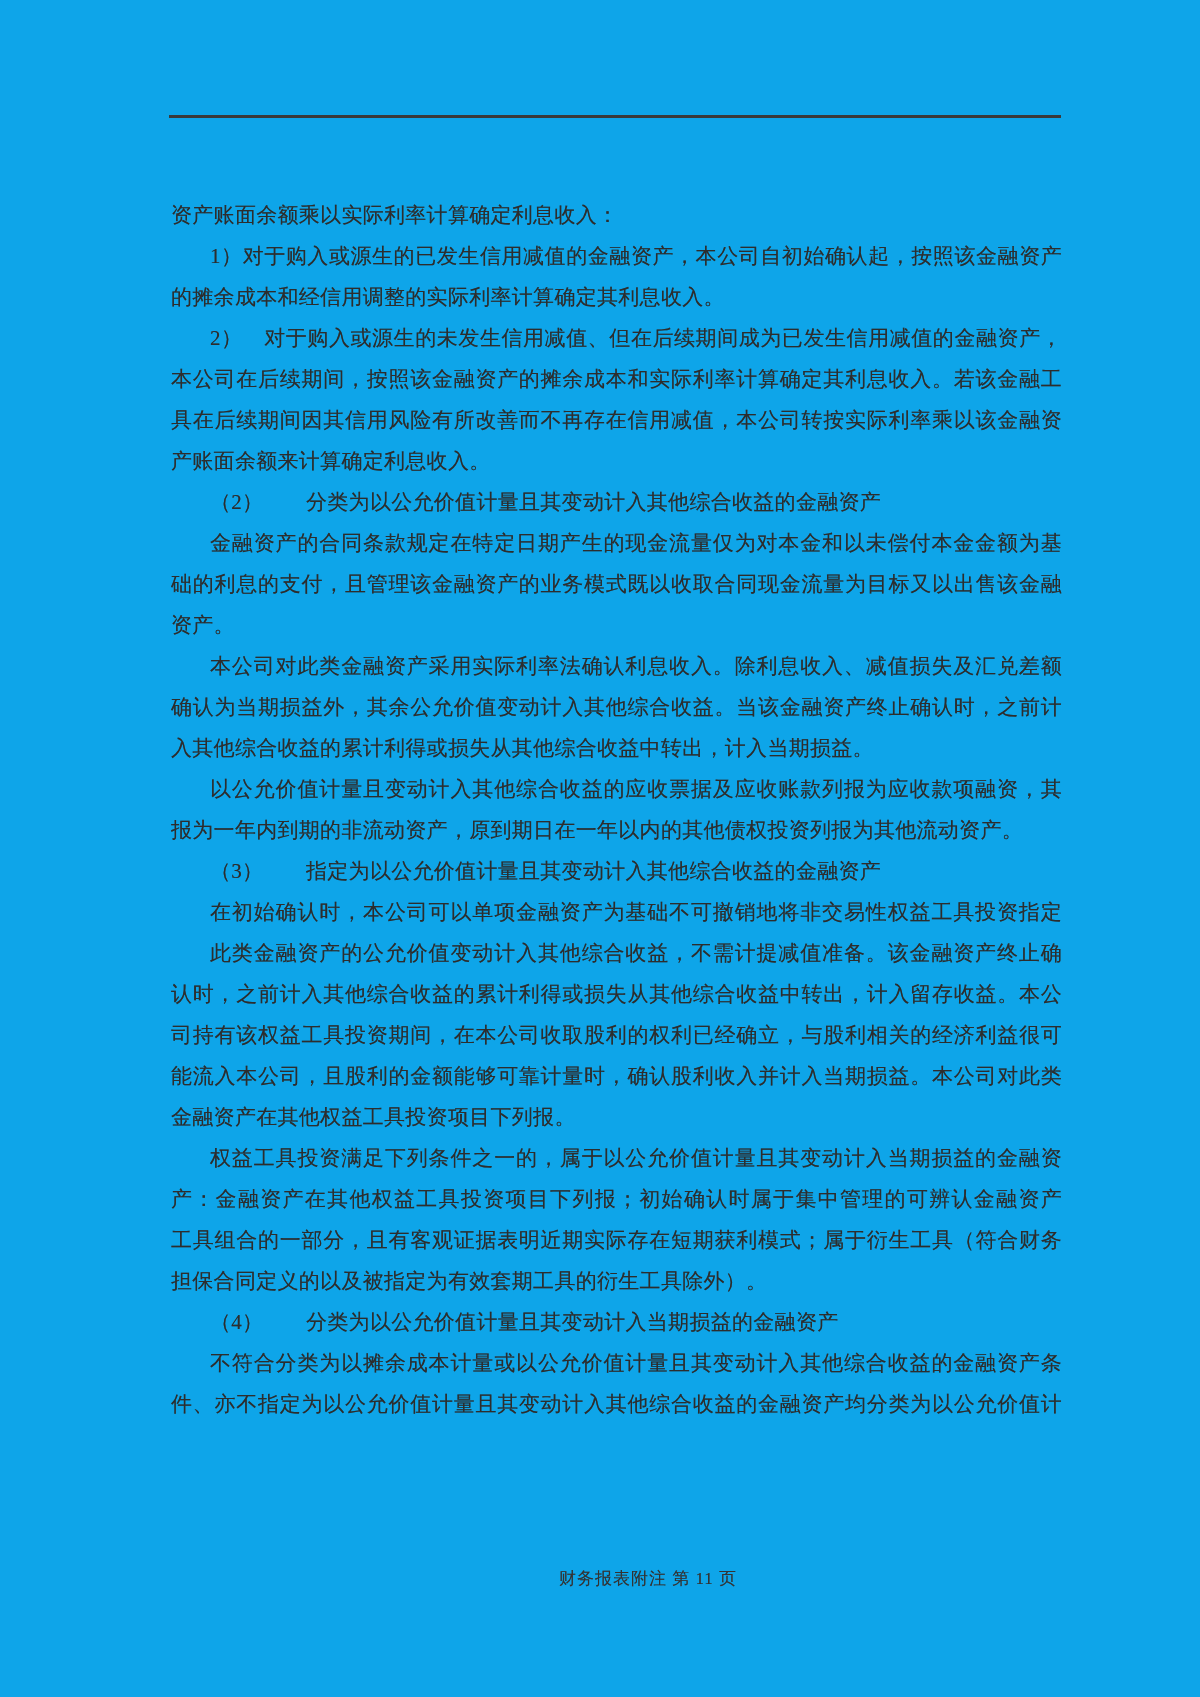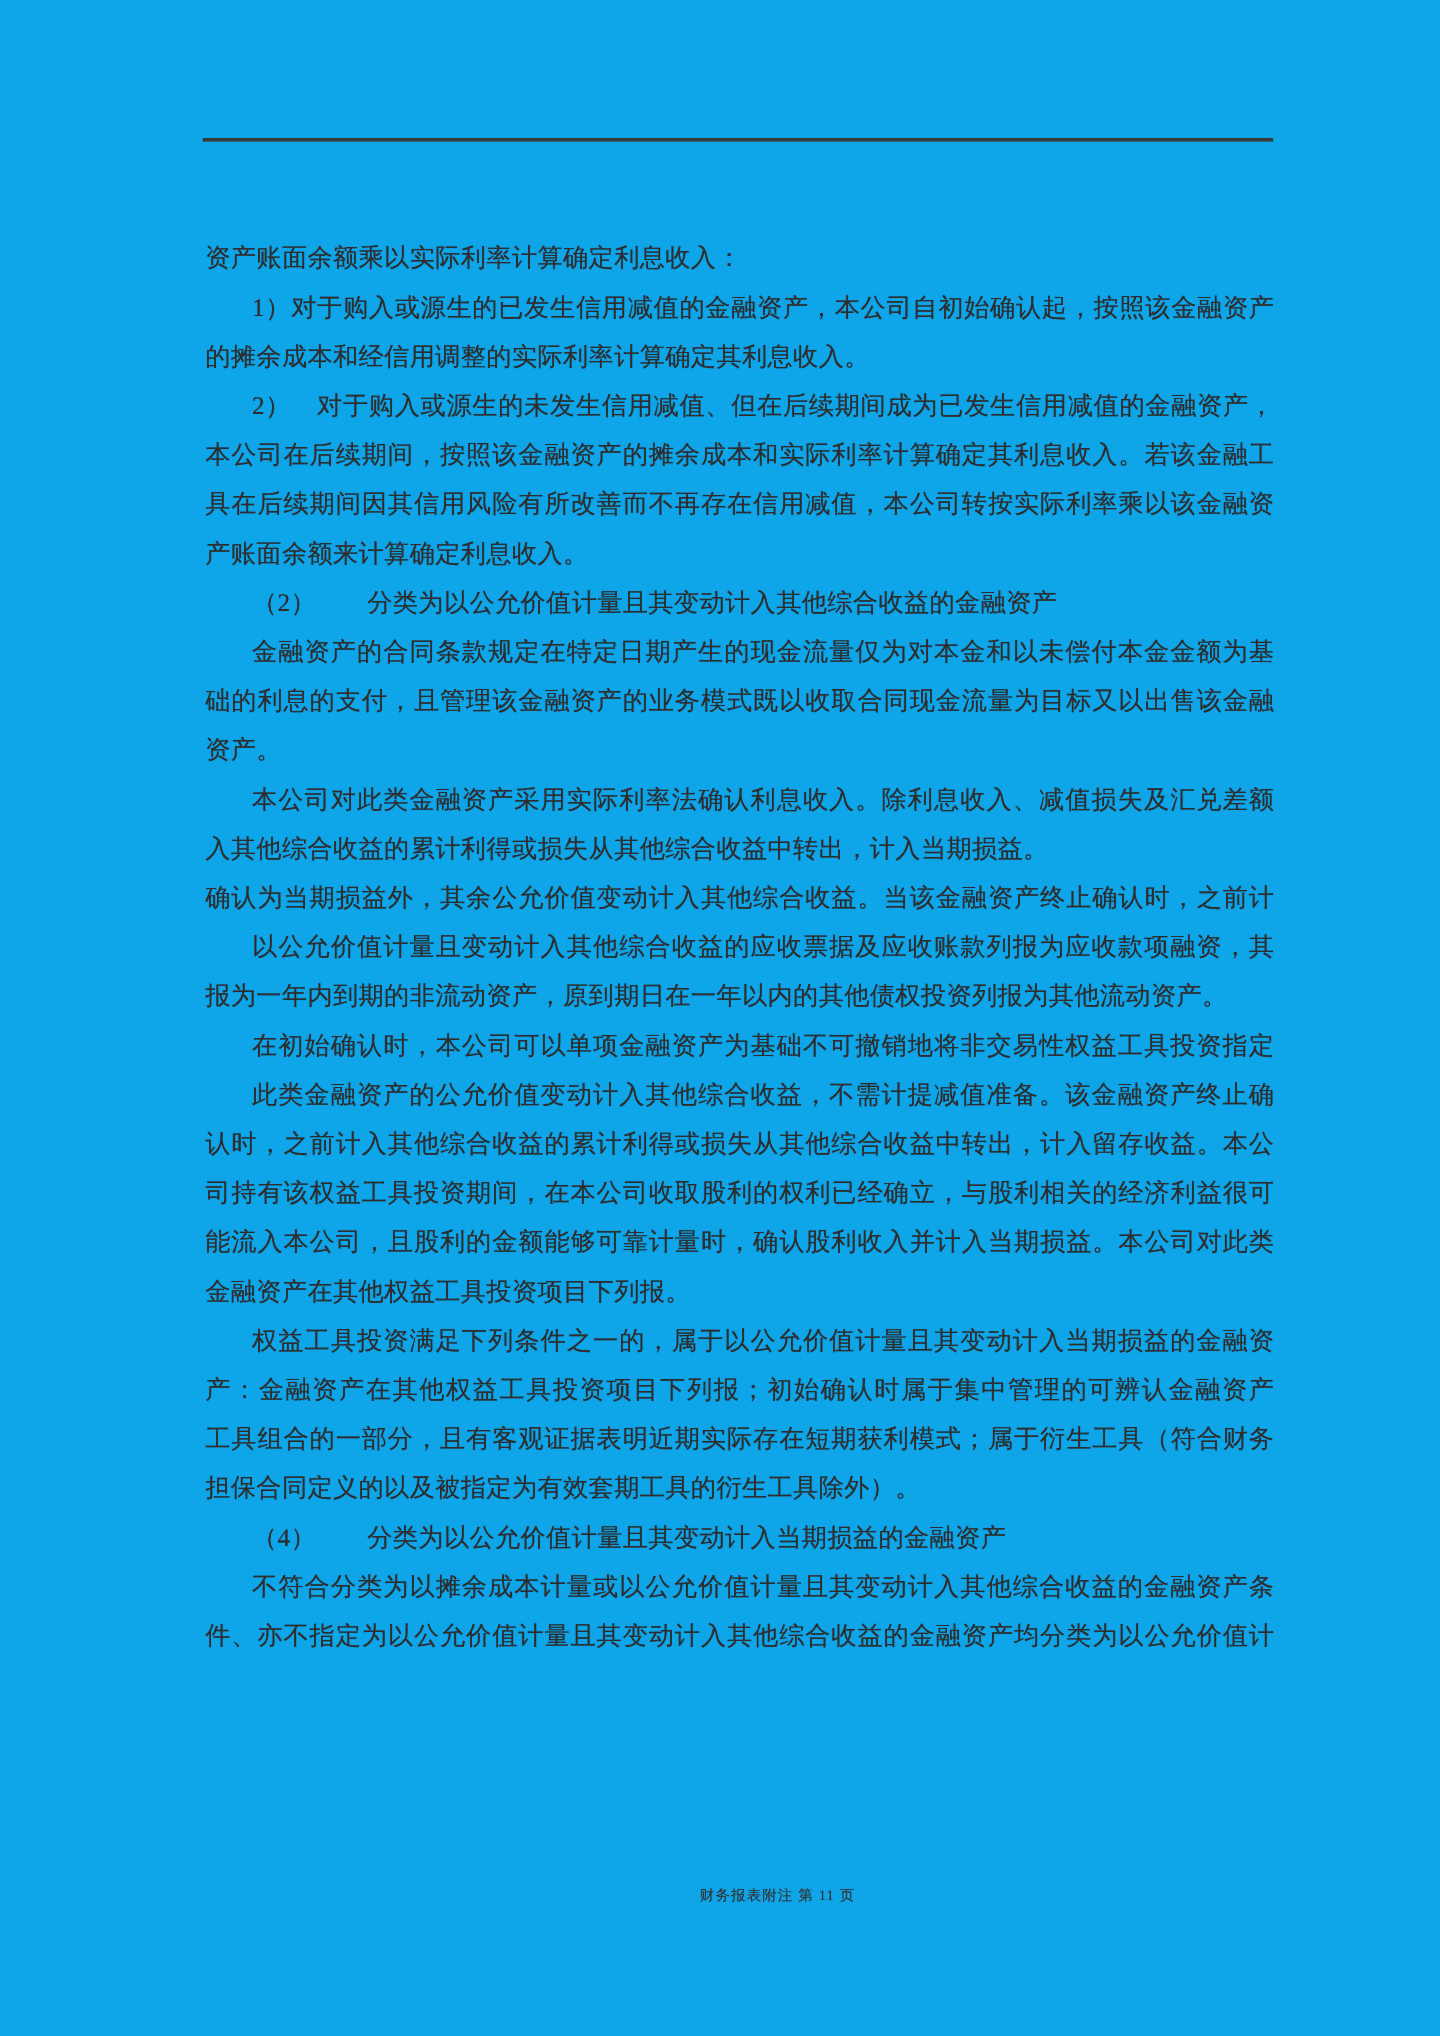--- a/index.html
+++ b/index.html
@@ -52,21 +52,21 @@
     text-align-last: left;
   }
   #page-footer {
     position: absolute;
     left: 0;
     top: 1566px;
     width: 100%;
     padding-left: 96px;
     box-sizing: border-box;
     text-align: center;
-    font-size: 12px;
+    font-size: 17px;
     line-height: 26px;
     letter-spacing: 1px;
     color: #333333;
     text-shadow: 0 0 0.6px rgba(51,51,51,0.5);
   }
 </style>
 </head>
 <body>
 
 <div id="page">
@@ -77,24 +77,25 @@
       <div class="line para-end">的摊余成本和经信用调整的实际利率计算确定其利息收入。</div>
       <div class="line indent">2）　对于购入或源生的未发生信用减值、但在后续期间成为已发生信用减值的金融资产，</div>
       <div class="line">本公司在后续期间，按照该金融资产的摊余成本和实际利率计算确定其利息收入。若该金融工</div>
       <div class="line">具在后续期间因其信用风险有所改善而不再存在信用减值，本公司转按实际利率乘以该金融资</div>
       <div class="line para-end">产账面余额来计算确定利息收入。</div>
       <div class="line indent para-end">（2）　　分类为以公允价值计量且其变动计入其他综合收益的金融资产</div>
       <div class="line indent">金融资产的合同条款规定在特定日期产生的现金流量仅为对本金和以未偿付本金金额为基</div>
       <div class="line">础的利息的支付，且管理该金融资产的业务模式既以收取合同现金流量为目标又以出售该金融</div>
       <div class="line para-end">资产。</div>
       <div class="line indent">本公司对此类金融资产采用实际利率法确认利息收入。除利息收入、减值损失及汇兑差额</div>
+      <div class="line">确认为当期损益外，其余公允价值变动计入其他综合收益。当该金融资产终止确认时，之前计</div>
       <div class="line para-end">入其他综合收益的累计利得或损失从其他综合收益中转出，计入当期损益。</div>
-      <div class="line">确认为当期损益外，其余公允价值变动计入其他综合收益。当该金融资产终止确认时，之前计</div>
       <div class="line indent">以公允价值计量且变动计入其他综合收益的应收票据及应收账款列报为应收款项融资，其</div>
       <div class="line para-end">报为一年内到期的非流动资产，原到期日在一年以内的其他债权投资列报为其他流动资产。</div>
+      <div class="line indent para-end">（3）　　指定为以公允价值计量且其变动计入其他综合收益的金融资产</div>
       <div class="line indent">在初始确认时，本公司可以单项金融资产为基础不可撤销地将非交易性权益工具投资指定</div>
       <div class="line indent">此类金融资产的公允价值变动计入其他综合收益，不需计提减值准备。该金融资产终止确</div>
       <div class="line">认时，之前计入其他综合收益的累计利得或损失从其他综合收益中转出，计入留存收益。本公</div>
       <div class="line">司持有该权益工具投资期间，在本公司收取股利的权利已经确立，与股利相关的经济利益很可</div>
       <div class="line">能流入本公司，且股利的金额能够可靠计量时，确认股利收入并计入当期损益。本公司对此类</div>
       <div class="line para-end">金融资产在其他权益工具投资项目下列报。</div>
       <div class="line indent">权益工具投资满足下列条件之一的，属于以公允价值计量且其变动计入当期损益的金融资</div>
       <div class="line">产：金融资产在其他权益工具投资项目下列报；初始确认时属于集中管理的可辨认金融资产</div>
       <div class="line">工具组合的一部分，且有客观证据表明近期实际存在短期获利模式；属于衍生工具（符合财务</div>
       <div class="line para-end">担保合同定义的以及被指定为有效套期工具的衍生工具除外）。</div>

